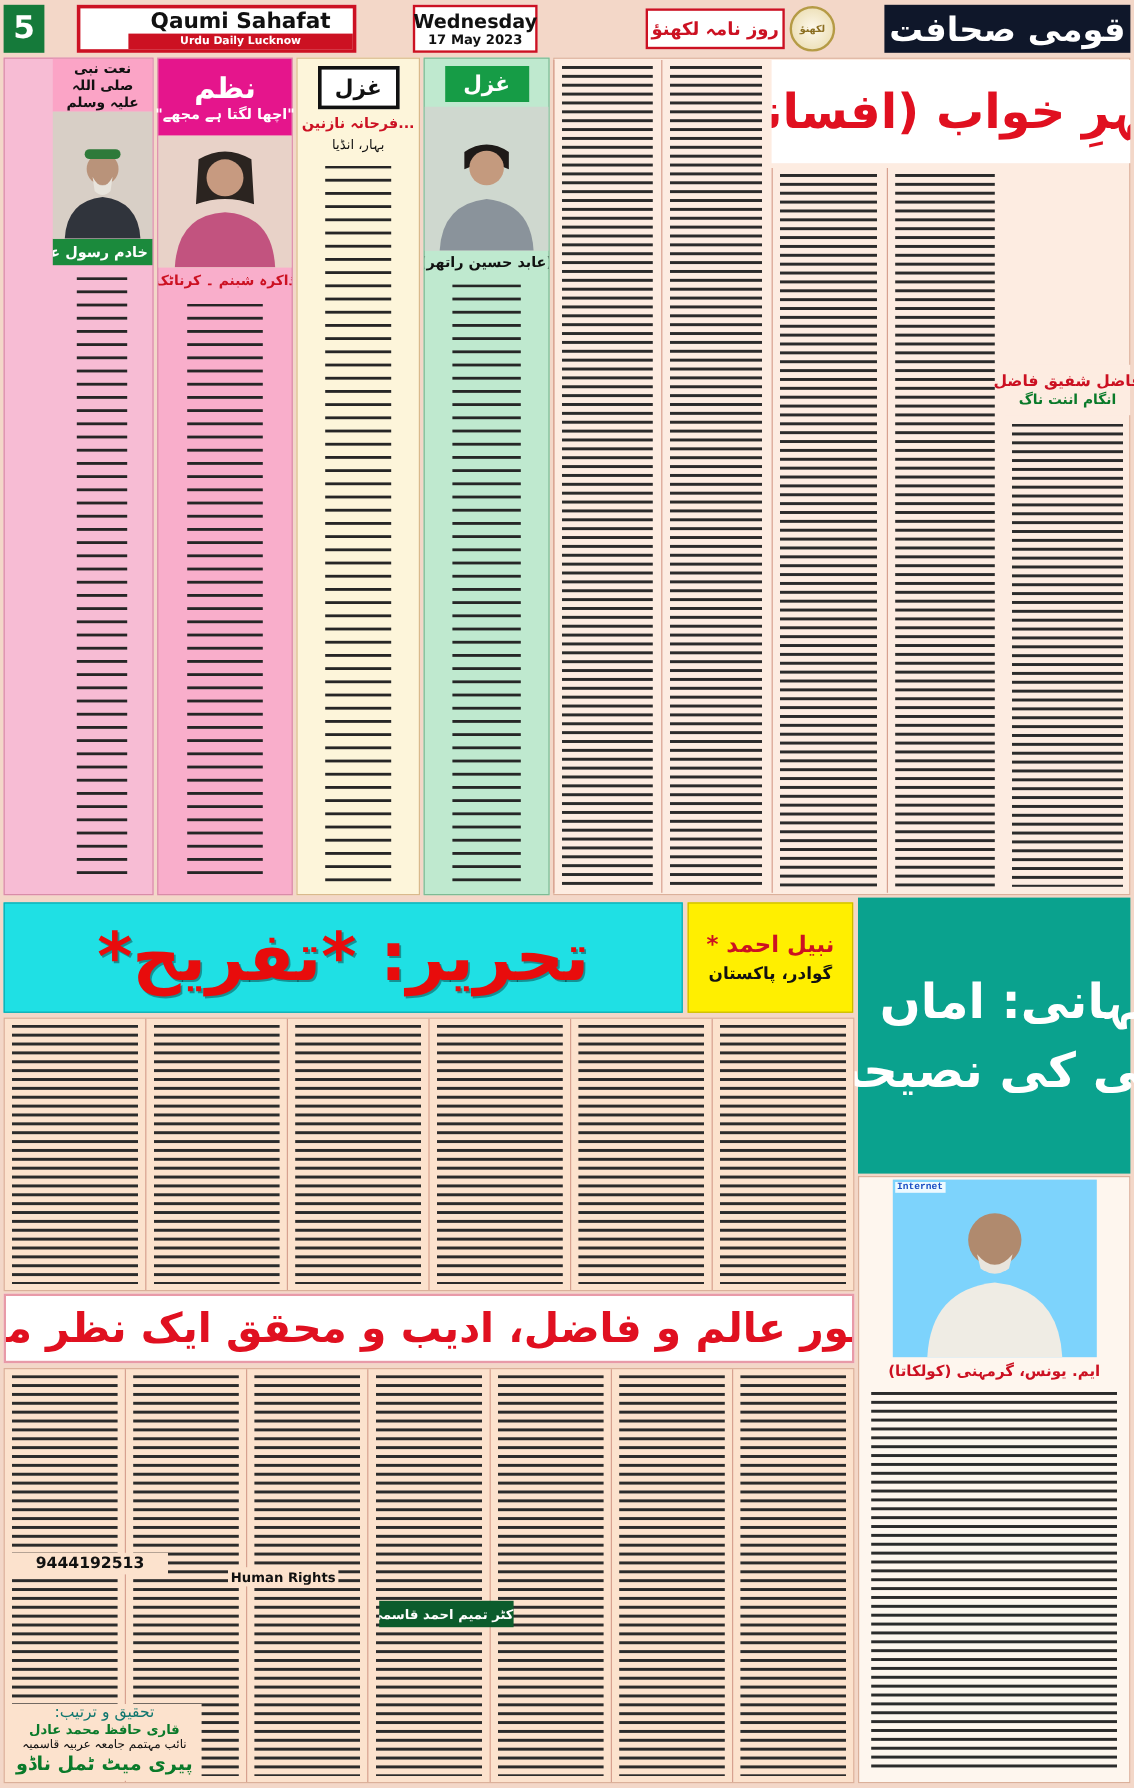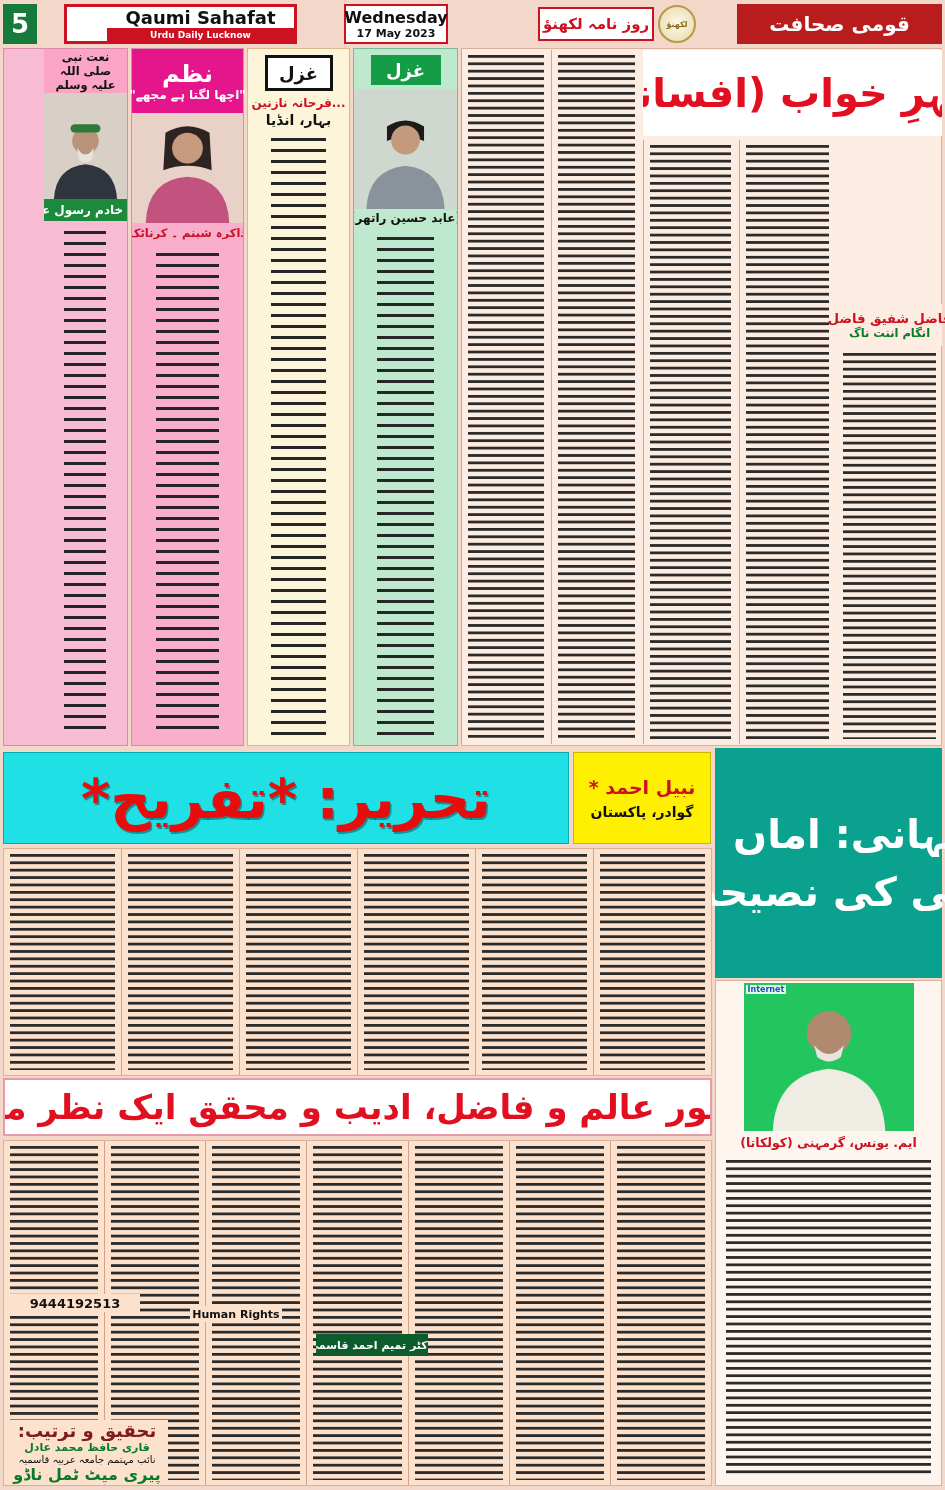--- a/index.html
+++ b/index.html
@@ -37,21 +37,21 @@
 
   <div class="abs colcenter" style="left:344px;top:4px;width:104px;height:40px;border:2px solid #cc1122;background:#fff;direction:ltr;">
     <div style="font-size:16px;font-weight:bold;color:#111;">Wednesday</div>
     <div style="font-size:11px;font-weight:bold;color:#111;">17 May  2023</div>
   </div>
 
   <div class="abs ctr nowrap" style="left:538px;top:7px;width:116px;height:34px;border:2px solid #cc1122;background:#fff;color:#cc1122;font-size:15px;font-weight:bold;">روز نامہ لکھنؤ</div>
 
   <div class="abs ctr" style="left:658px;top:5px;width:38px;height:38px;border-radius:50%;border:2px solid #b59b45;background:radial-gradient(#fdf8ec,#e8d9a8);color:#8a6d1f;font-size:8px;font-weight:bold;">لکھنؤ</div>
 
-  <div class="abs ctr nowrap" style="left:737px;top:4px;width:205px;height:40px;background:#b91c1c;color:#fff;font-size:20px;font-weight:bold;">قومی صحافت</div>
+  <div class="abs ctr nowrap" style="left:737px;top:4px;width:205px;height:40px;background:#0f172a;color:#fff;font-size:28px;font-weight:bold;">قومی صحافت</div>
 
   <div class="abs" style="left:3px;top:48px;width:125px;height:698px;background:#f7bcd4;border:1px solid #d98ca8;display:flex;flex-direction:column;padding-left:40px;">
     <div class="sechead ctr" style="height:40px;background:#fba4c6;color:#111;font-size:11.5px;padding:2px;">نعت نبی صلی اللہ علیہ وسلم</div>
     <div class="photo" style="height:106px;background:#d8cfc6;">
       <svg viewBox="0 0 100 100" preserveAspectRatio="xMidYMax meet">
         <circle cx="50" cy="30" r="16" fill="#b9937a"></circle>
         <rect x="32" y="10" width="36" height="10" rx="5" fill="#2e7a3a"></rect>
         <path d="M40 38 Q50 56 60 38 L58 52 Q50 60 42 52 Z" fill="#e8e4dc"></path>
         <path d="M12 100 Q14 62 50 58 Q86 62 88 100 Z" fill="#30343c"></path>
       </svg>
@@ -72,21 +72,21 @@
         <path d="M12 100 Q14 60 50 58 Q86 60 88 100 Z" fill="#c2537f"></path>
       </svg>
     </div>
     <div class="ctr nowrap" style="height:20px;color:#cc1122;font-size:11.5px;font-weight:bold;">ذاکرہ شبنم ۔ کرناٹک</div>
     <div class="fpoem" style="flex:1;margin:4px 2px;"></div>
   </div>
 
   <div class="abs" style="left:247px;top:48px;width:103px;height:698px;background:#fdf5da;border:1px solid #d9b98c;display:flex;flex-direction:column;">
     <div class="sechead ctr" style="width:62px;height:30px;margin:6px auto 3px;background:#fff;border:3px solid #111;color:#111;font-size:18px;">غزل</div>
     <div class="ctr nowrap" style="height:18px;color:#cc1122;font-size:12px;font-weight:bold;">...فرحانہ نازنین</div>
-    <div class="ctr nowrap" style="height:16px;color:#111;font-size:14px;font-weight:bold;">بہار، انڈیا</div>
+    <div class="ctr nowrap" style="height:16px;color:#111;font-size:11px;font-weight:normal;">بہار، انڈیا</div>
     <div class="fpoem" style="flex:1;margin:4px 2px;"></div>
   </div>
 
   <div class="abs" style="left:353px;top:48px;width:105px;height:698px;background:#bfe9cf;border:1px solid #7dbb94;display:flex;flex-direction:column;">
     <div class="sechead ctr" style="width:70px;height:30px;margin:6px auto 4px;background:#169c46;color:#fff;font-size:18px;">غزل</div>
     <div class="photo" style="height:120px;background:#cfd8cf;">
       <svg viewBox="0 0 100 100" preserveAspectRatio="xMidYMax meet">
         <path d="M32 20 Q50 8 68 20 L68 34 Q50 26 32 34 Z" fill="#1e1a18"></path>
         <circle cx="50" cy="33" r="14" fill="#c49a7e"></circle>
         <path d="M12 100 Q14 62 50 58 Q86 62 88 100 Z" fill="#8a939b"></path>
@@ -128,21 +128,21 @@
       <div class="ftext"></div>
       <div class="ftext"></div>
       <div class="ftext"></div>
       <div class="ftext"></div>
       <div class="ftext"></div>
       <div class="ftext"></div>
     </div>
   </div>
 
   <div class="abs" style="left:715px;top:980px;width:227px;height:506px;background:#fef6ee;border:1px solid #dbb09a;display:flex;flex-direction:column;">
-    <div class="photo" style="width:170px;height:148px;margin:2px auto 0;background:#22c55e;">
+    <div class="photo" style="width:170px;height:148px;margin:2px auto 0;background:#7dd3fc;font-family:Liberation Mono, monospace;">
       <svg viewBox="0 0 100 100" preserveAspectRatio="xMidYMax meet">
         <circle cx="50" cy="34" r="15" fill="#b08a6e"></circle>
         <path d="M40 42 Q50 54 60 42 L58 50 Q50 56 42 50 Z" fill="#e9e5dd"></path>
         <path d="M12 100 Q14 62 50 58 Q86 62 88 100 Z" fill="#efece4"></path>
       </svg>
       <span style="position:absolute;top:2px;left:2px;font-size:8px;font-weight:bold;color:#1a4fc4;background:rgba(255,255,255,.85);padding:0 2px;direction:ltr;">Internet</span>
     </div>
     <div class="ctr nowrap" style="height:22px;color:#cc1122;font-size:12.5px;font-weight:bold;">ایم. یونس، گرمہنی (کولکاتا)</div>
     <div class="ftext" style="flex:1;margin:2px 4px 4px;"></div>
   </div>
@@ -161,19 +161,19 @@
     </div>
   </div>
 
   <div class="abs ctr nowrap" style="left:316px;top:1334px;width:112px;height:22px;background:#0c5c2c;color:#fff;font-size:11px;font-weight:bold;">ڈاکٹر تمیم احمد قاسمی</div>
 
   <div class="abs ctr nowrap" style="left:10px;top:1294px;width:130px;height:18px;background:#fce2cd;color:#111;font-size:13px;font-weight:bold;direction:ltr;">9444192513</div>
 
   <div class="abs ctr nowrap" style="left:190px;top:1306px;width:92px;height:16px;background:#fce2cd;color:#111;font-size:11px;font-weight:bold;direction:ltr;">Human Rights</div>
 
   <div class="abs" style="left:6px;top:1420px;width:162px;height:64px;background:#fce2cd;text-align:center;">
-    <div class="nowrap" style="color:#7f1d1d;font-size:18px;font-weight:bold;">تحقیق و ترتیب:</div>
+    <div class="nowrap" style="color:#0f766e;font-size:13px;font-weight:normal;">تحقیق و ترتیب:</div>
     <div class="nowrap" style="color:#0a7a2a;font-size:11px;font-weight:bold;">قاری حافظ محمد عادل</div>
     <div class="nowrap" style="color:#111;font-size:10px;">نائب مہتمم جامعہ عربیہ قاسمیہ</div>
     <div class="nowrap" style="color:#0a7a2a;font-size:16px;font-weight:bold;">پیری میٹ ٹمل ناڈو</div>
   </div>
 
 </div>
 
 </body></html>

